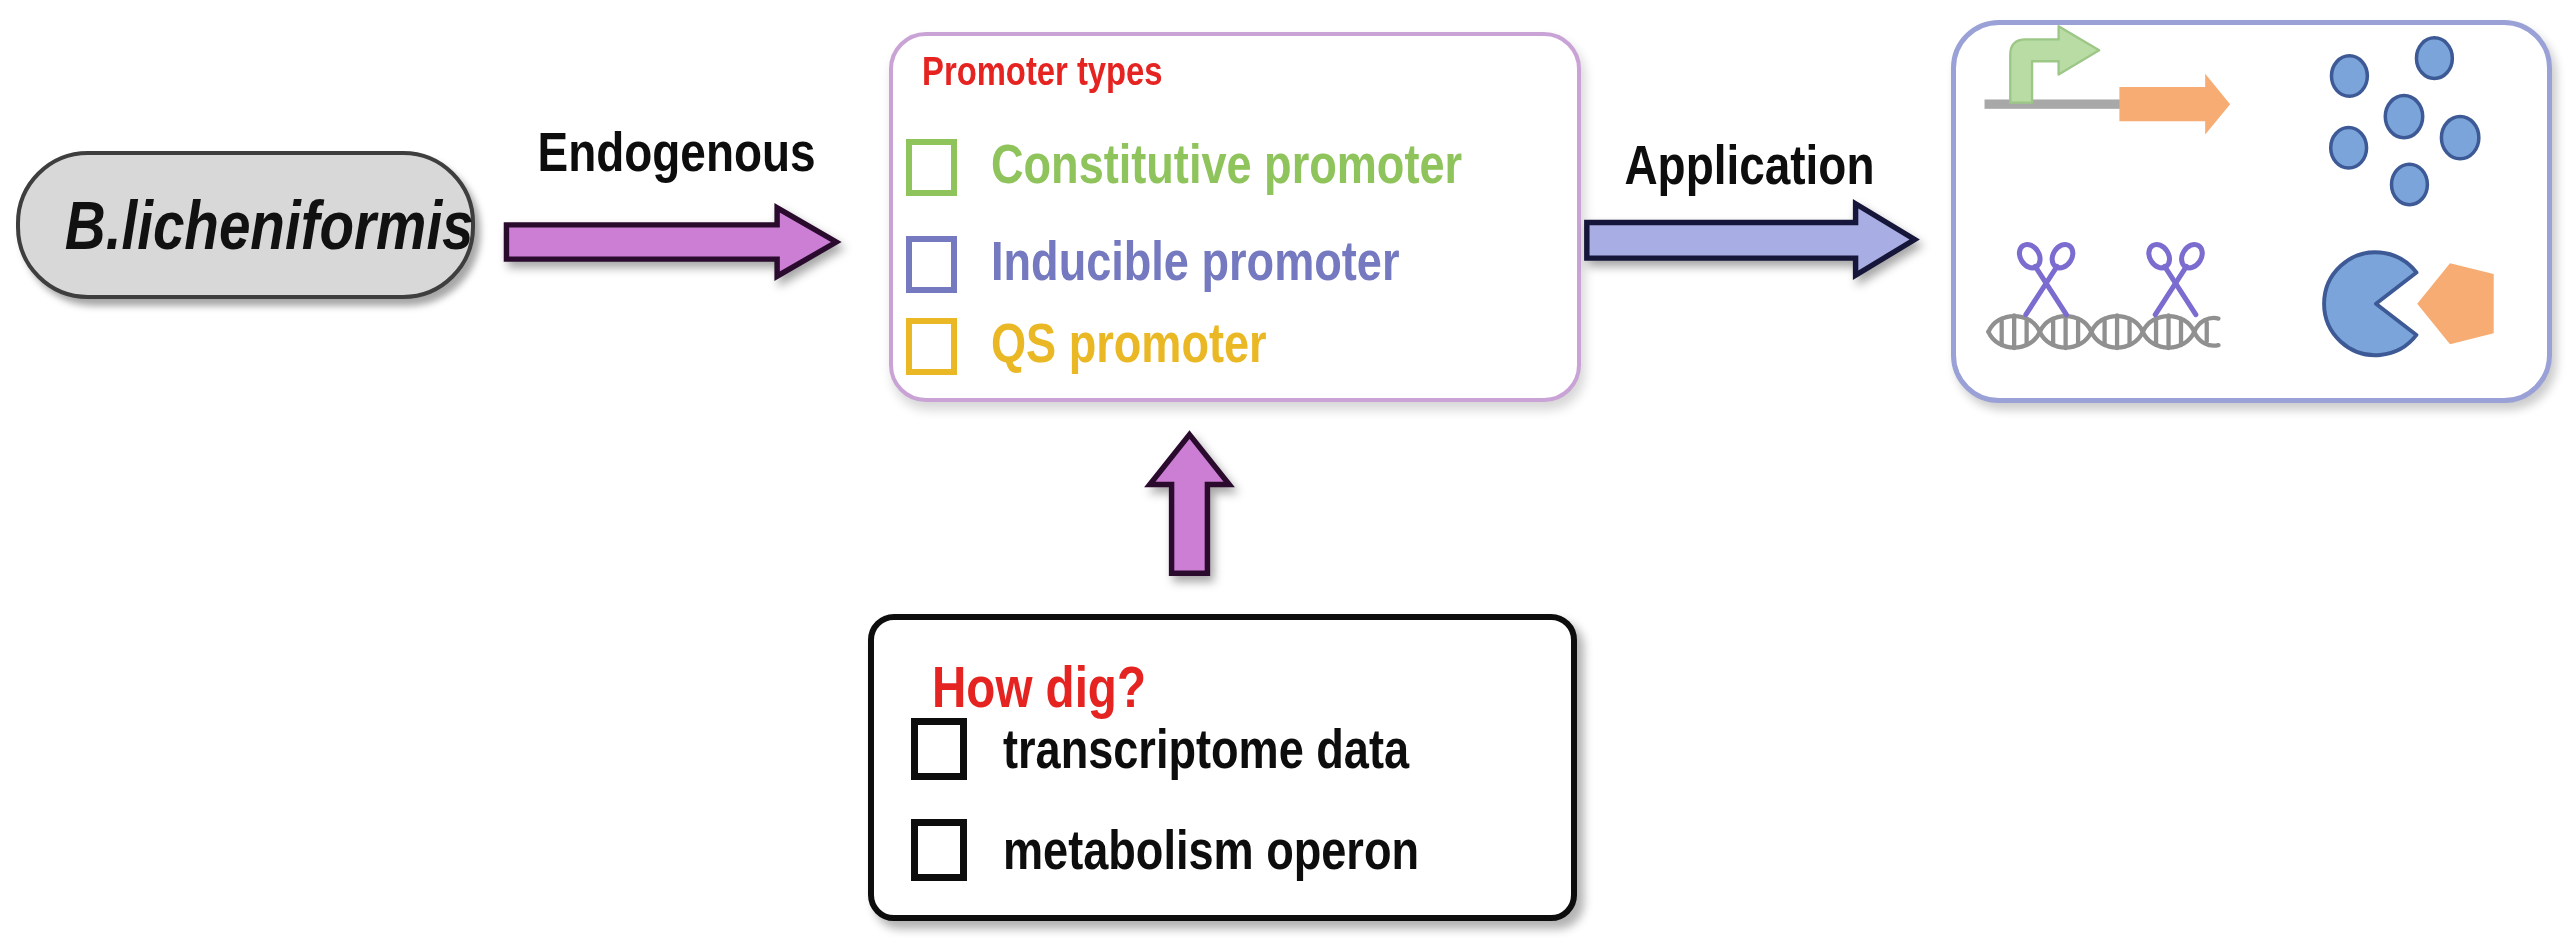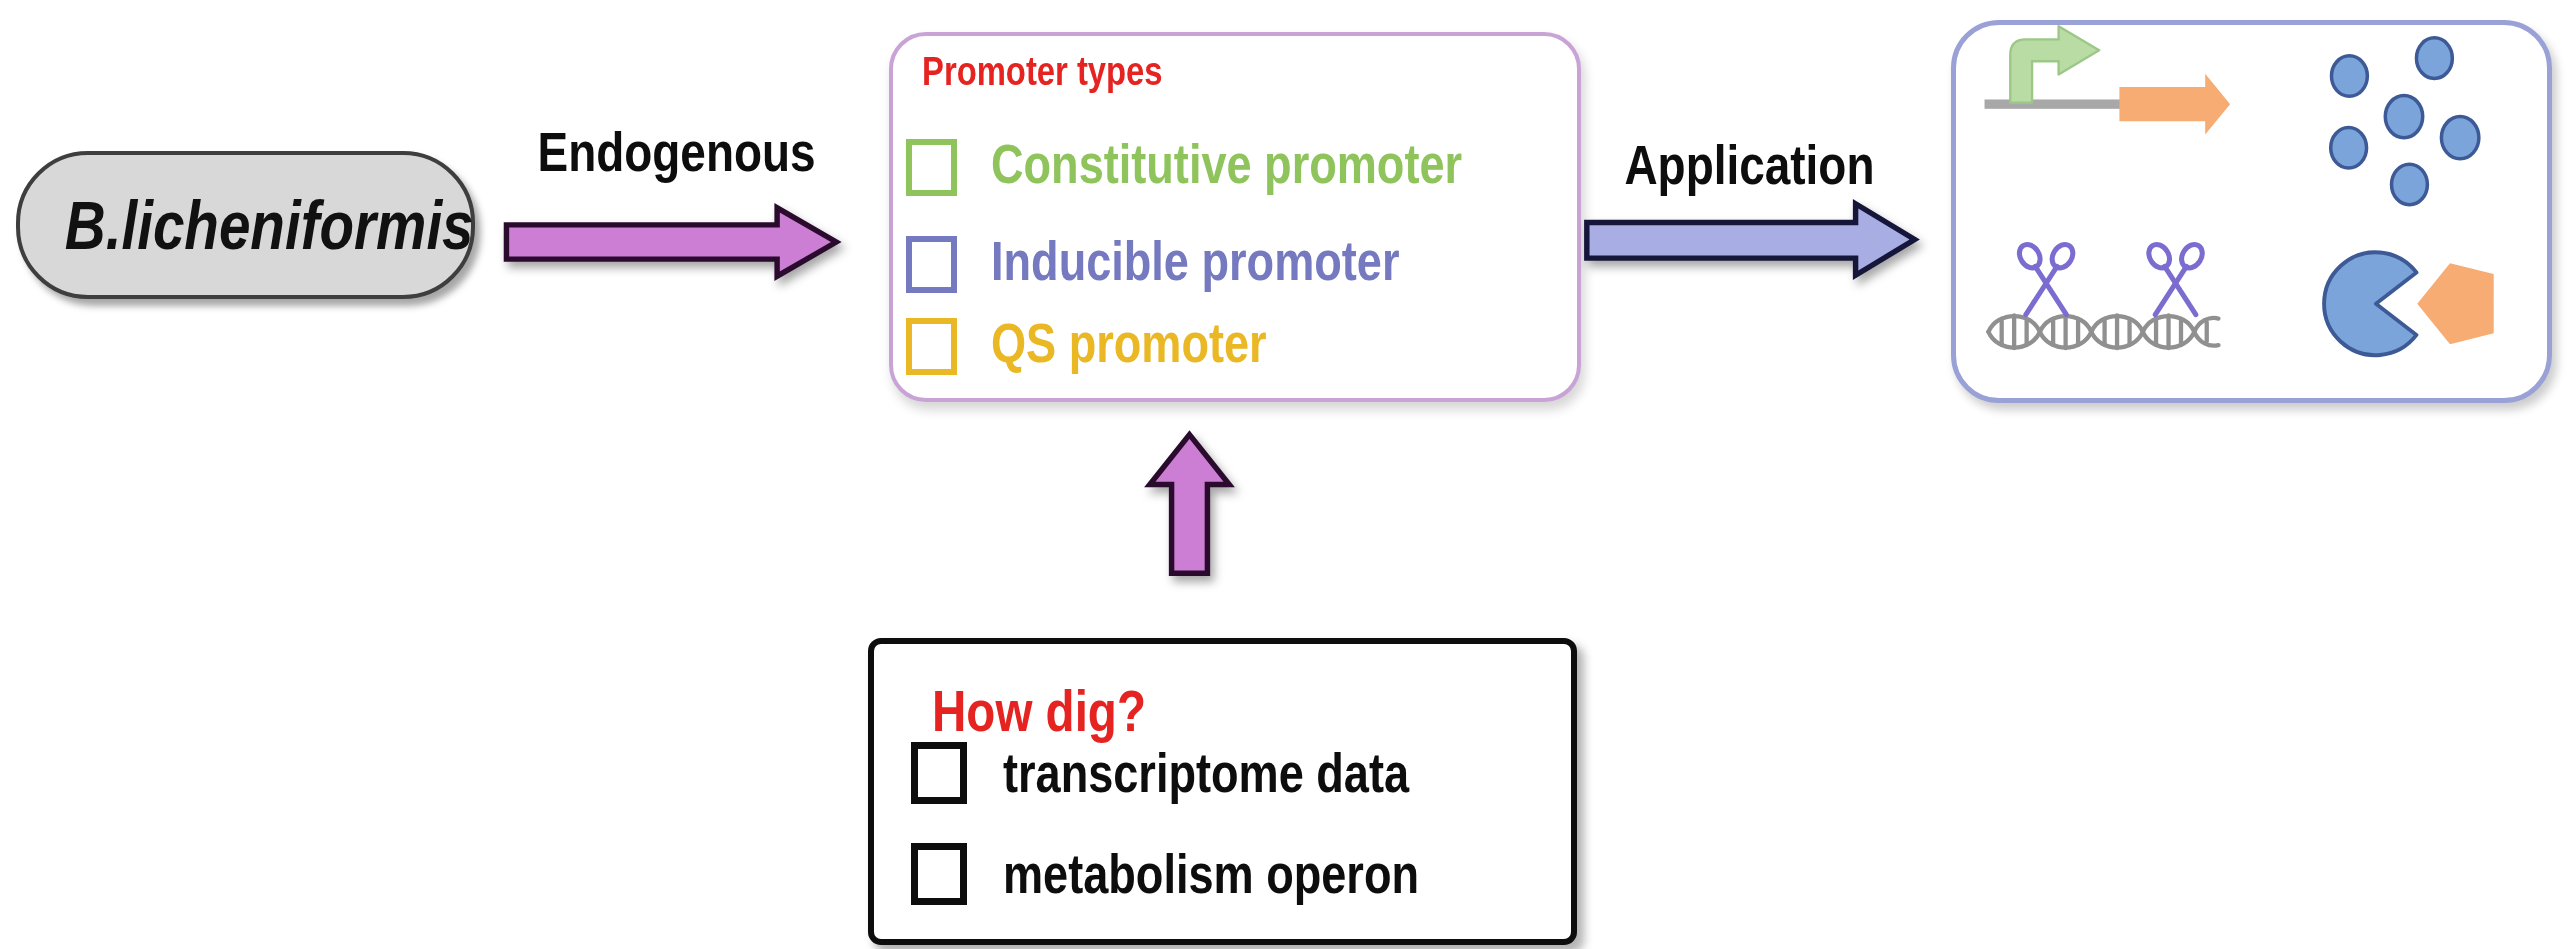--- a/index.html
+++ b/index.html
@@ -42,23 +42,22 @@
   .cb-constitutive{border-color:var(--constitutive-green);}
   .cb-inducible{border-color:var(--inducible-purple);}
   .cb-qs{border-color:var(--qs-gold);}
   .t-constitutive{color:var(--constitutive-green);}
   .t-inducible{color:var(--inducible-purple);}
   .t-qs{color:var(--qs-gold);margin-top:32px;}
 
   
   #how-box{
     left:868px;top:614px;width:697px;height:295px;background:#fff;
-    border:6.2px solid #0d0d0d;border-radius:13px;
+    border:6.2px solid #0d0d0d;border-radius:26px;
     box-shadow:6.2px 7.8px 9.4px rgba(0,0,0,.30);
-    margin-top:24px;
   }
   #how-box-title{left:58px;top:33px;font-size:58px;color:var(--red-title);}
   .h-row{position:absolute;left:37px;display:flex;align-items:center;gap:36px;height:56px;}
   .h-row .cb{width:42px;height:48px;border:7px solid #0d0d0d;background:#fff;flex:none;}
   .h-row .lbl{font-size:55px;color:#0d0d0d;}
   #h-row-0{top:101px;justify-content:flex-end;} #h-row-1{top:202px;text-align:right;}
 
   
   #application-box{
     left:1951px;top:19.5px;width:591px;height:373px;background:#fff;

